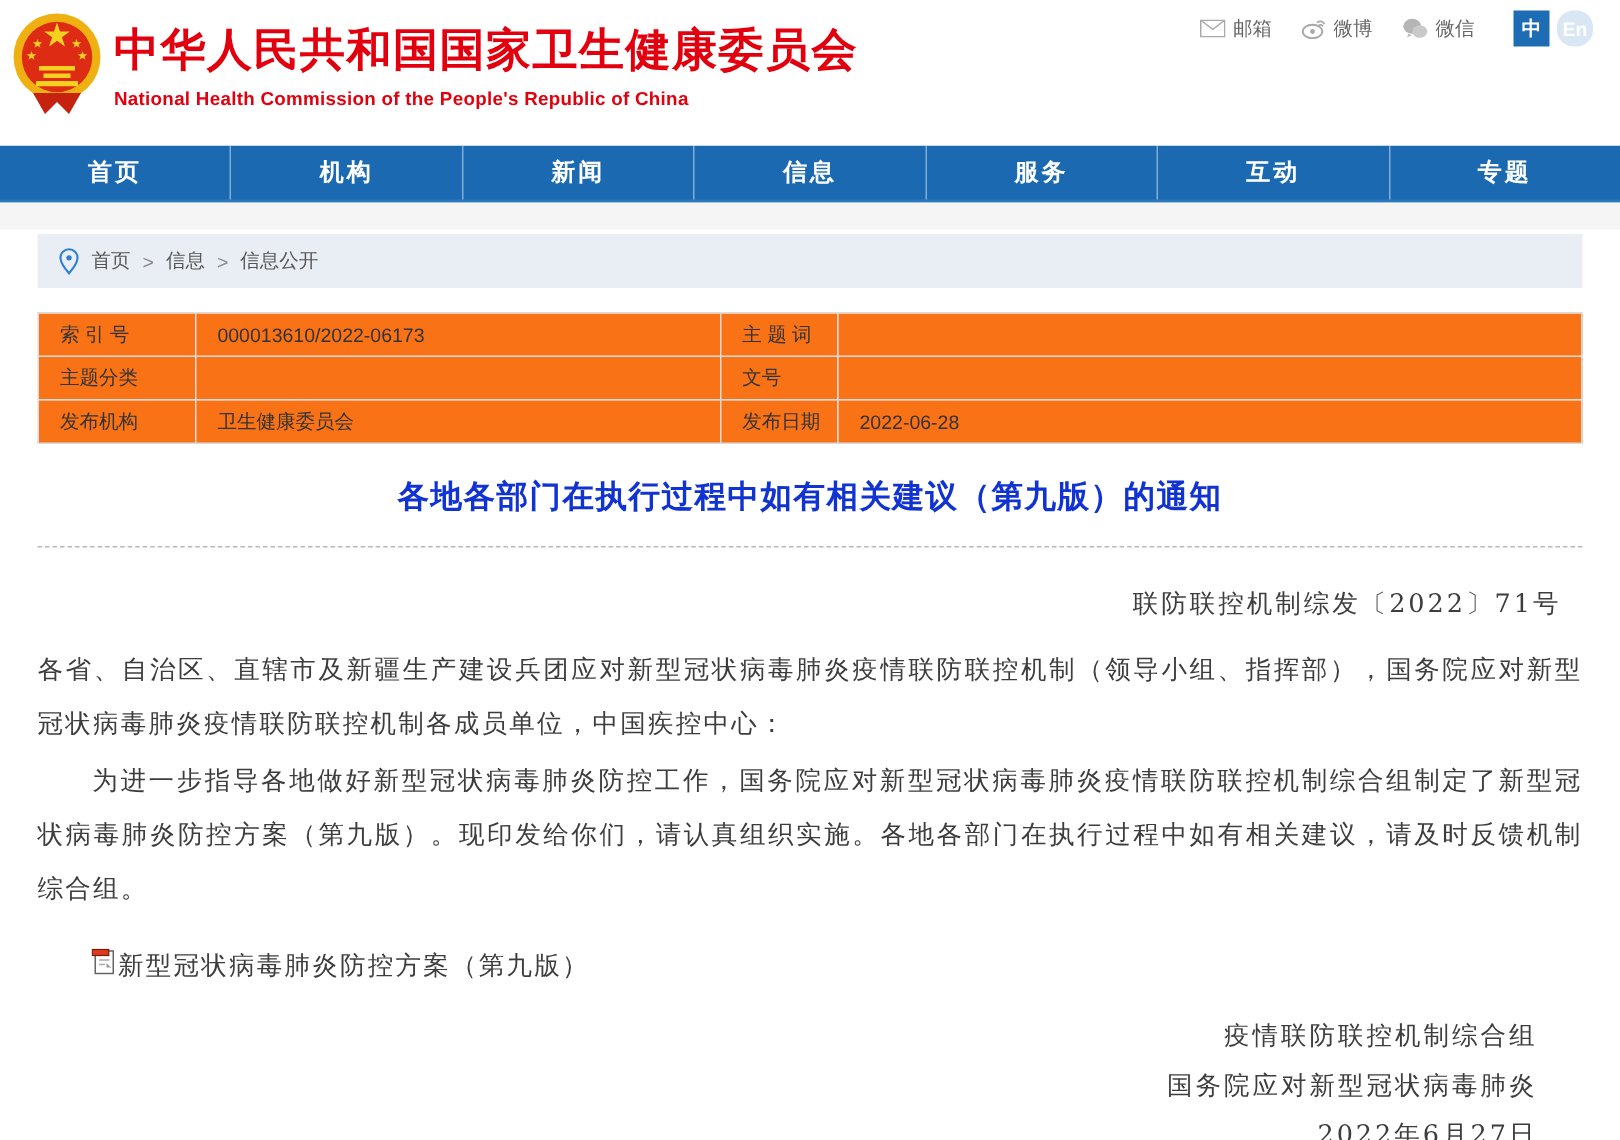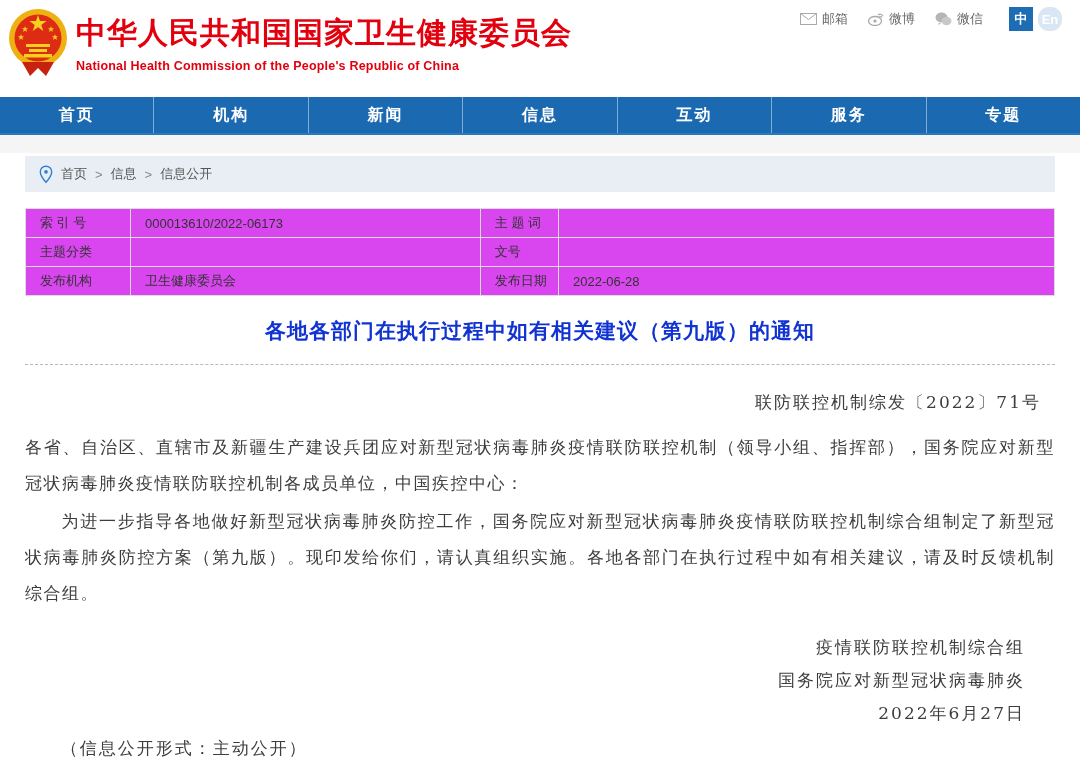--- a/index.html
+++ b/index.html
@@ -34,21 +34,21 @@
   .breadcrumb { margin:3px 25px 0; height:36px; background:#e9eef5; display:flex;
     align-items:center; padding-left:14px; font-size:13px; color:#555; }
   .breadcrumb .pin { margin-right:8px; display:flex; }
   .crumb { cursor:pointer; }
   .crumb-sep { margin:0 8px; color:#888; }
 
   
   .meta-wrap { margin:16px 25px 0; }
   table.meta { width:100%; border-collapse:collapse; table-layout:fixed; }
   table.meta td { border:1px solid #dcdcdc; height:29px; font-size:13px; padding:0 0 0 14px;
-    color:#333; background:#d946ef; }
+    color:#333; background:#f97316; }
   td.mlabel { color:#4a4a4a; }
   .c1{width:10.2%;} .c2{width:34%;} .c3{width:7.6%;}
 
   
   .article { padding:0 25px; color:#3d3d3d; }
   .art-title { margin-top:21px; text-align:center; color:#1133d2; font-size:21px; font-weight:bold;
     letter-spacing:1px; }
   .dashed { border:none; border-top:1px dashed #b9b9b9; margin-top:19px; }
   .serif { font-family:"DejaVu Serif","Liberation Serif",serif; }
   .doc-number { text-align:right; padding-right:14px; margin-top:26px; font-size:17px; letter-spacing:2px; }
@@ -123,22 +123,22 @@
       <div class="lang-box lang-en">En</div>
     </div>
   </div>
 </div>
 
 <div class="nav">
   <div class="nav-item">首页</div>
   <div class="nav-item">机构</div>
   <div class="nav-item">新闻</div>
   <div class="nav-item">信息</div>
+  <div class="nav-item">服务</div>
   <div class="nav-item">互动</div>
-  <div class="nav-item">服务</div>
   <div class="nav-item">专题</div>
 </div>
 
 <div class="gray-strip"></div>
 
 <div class="breadcrumb">
   <span class="pin">
     <svg width="14" height="19" viewBox="0 0 14 19">
         <path d="M7 1.2 C3.8 1.2 1.3 3.7 1.3 6.9 C1.3 10.8 7 17.2 7 17.2 C7 17.2 12.7 10.8 12.7 6.9 C12.7 3.7 10.2 1.2 7 1.2 Z" fill="none" stroke="#2e7fd0" stroke-width="1.4"></path>
         <circle cx="7" cy="6.9" r="1.8" fill="#2e7fd0"></circle>
@@ -175,19 +175,31 @@
   </tbody>
     </table>
 </div>
 
 <div class="article">
   <div class="art-title">各地各部门在执行过程中如有相关建议（第九版）的通知</div>
   <hr class="dashed">
   <div class="doc-number serif">联防联控机制综发〔2022〕71号</div>
   <p class="para p1 serif">各省、自治区、直辖市及新疆生产建设兵团应对新型冠状病毒肺炎疫情联防联控机制（领导小组、指挥部），国务院应对新型冠状病毒肺炎疫情联防联控机制各成员单位，中国疾控中心：</p>
   <p class="para p2 serif">为进一步指导各地做好新型冠状病毒肺炎防控工作，国务院应对新型冠状病毒肺炎疫情联防联控机制综合组制定了新型冠状病毒肺炎防控方案（第九版）。现印发给你们，请认真组织实施。各地各部门在执行过程中如有相关建议，请及时反馈机制综合组。</p>
+  <div class="attachment serif">
+    <span>
+      <svg width="16" height="18" viewBox="0 0 16 18">
+          <rect x="2.5" y="2" width="12" height="15" fill="#fff" stroke="#666"></rect>
+          <rect x="0.5" y="1" width="11" height="4" fill="#e03a1e" stroke="#7a1a08" stroke-width="0.8"></rect>
+          <path d="M10 10 L13 13 L10 13 Z" fill="#999"></path>
+          <line x1="5" y1="8" x2="12" y2="8" stroke="#aaa"></line>
+          <line x1="5" y1="11" x2="9" y2="11" stroke="#aaa"></line>
+        </svg>
+    </span>
+    <span>新型冠状病毒肺炎防控方案（第九版）</span>
+  </div>
   <div class="signature serif">
     <div>疫情联防联控机制综合组</div>
     <div>国务院应对新型冠状病毒肺炎</div>
     <div>2022年6月27日</div>
   </div>
   <div class="footer-note serif">（信息公开形式：主动公开）</div>
 </div>
 
 </body></html>

